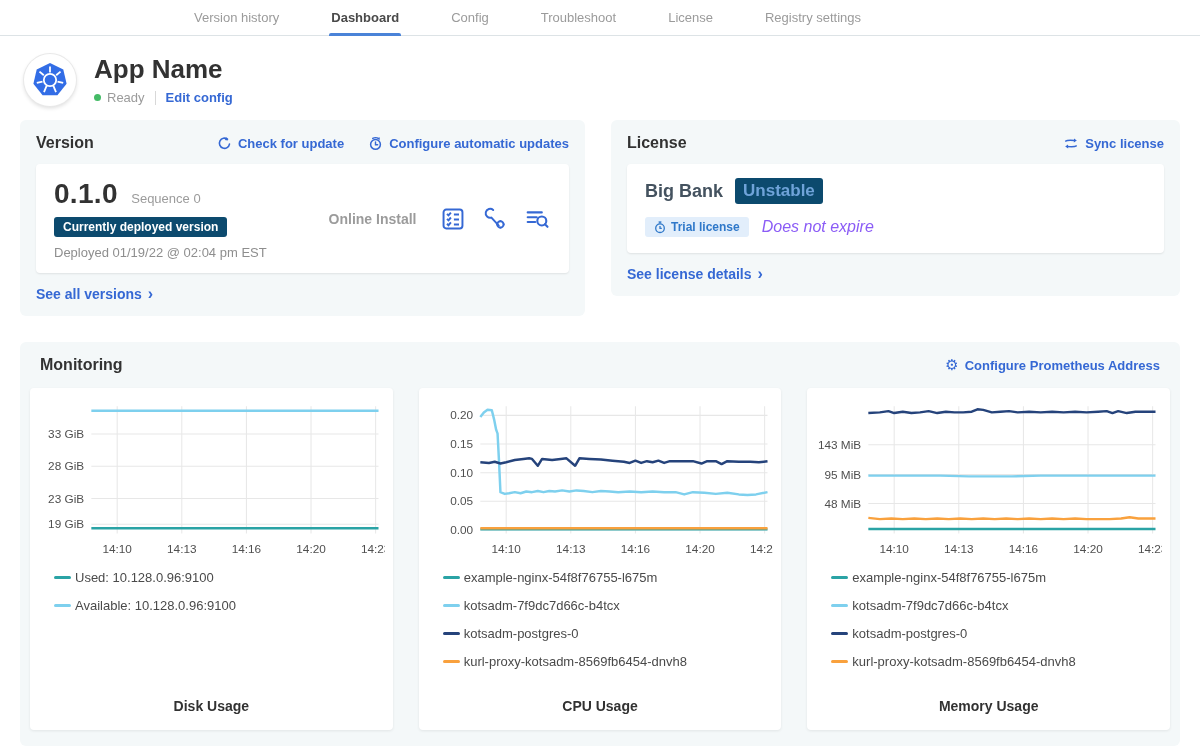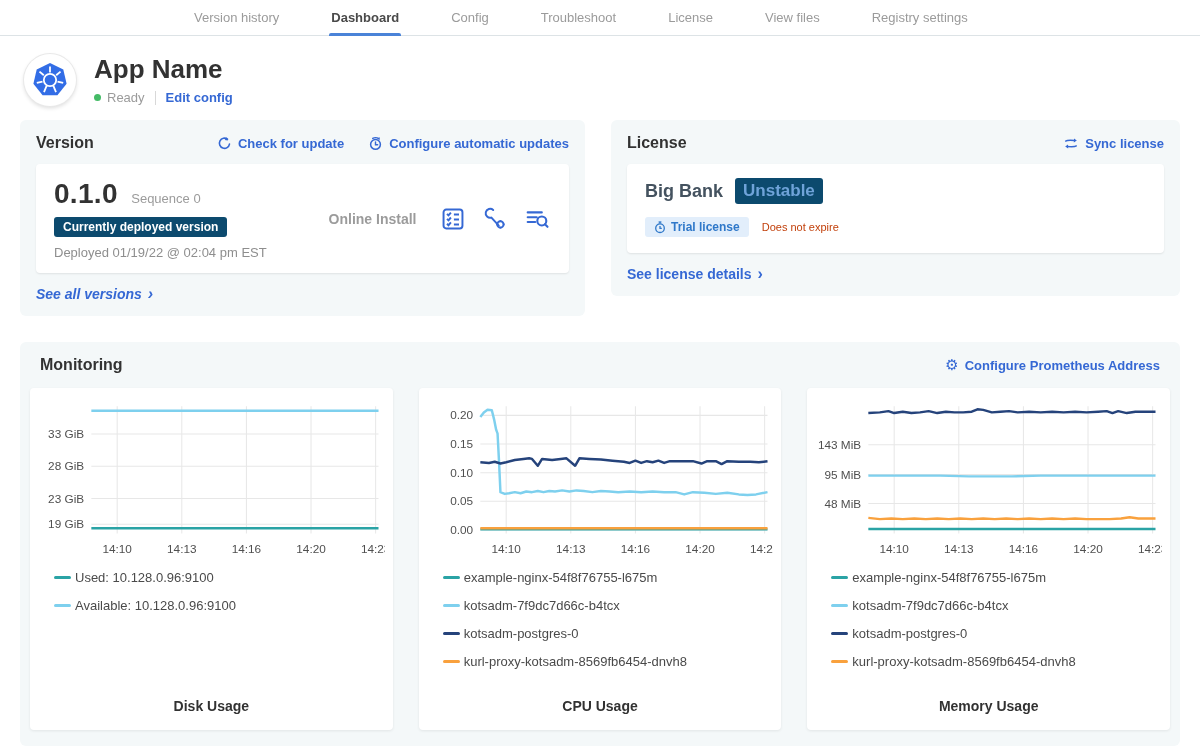--- a/index.html
+++ b/index.html
@@ -52,21 +52,21 @@
   .see-link { margin-top:13px; font-size:14px; }
   
   .lic-body { padding:14px 18px 16px; }
   .lic-row1 { display:flex; align-items:center; gap:12px; }
   .lic-name { font-size:18px; font-weight:700; color:#44525f; }
   .chan-badge { background:#0c4a6e; color:#6fa3d9; font-size:17px; font-weight:700;
     padding:3px 8px; border-radius:3px; }
   .lic-row2 { margin-top:13px; display:flex; align-items:center; gap:13px; }
   .type-badge { background:#e2eefb; color:#2f78c9; font-size:12px; font-weight:700;
     padding:3px 9px; border-radius:3px; display:inline-flex; align-items:center; gap:5px; }
-  .lic-expiry { font-size:11px; color:#c2410c; }
+  .lic-expiry { font-size:16px; color:#8b5cf6;font-style:italic; }
   
   .monitoring { margin:26px 20px 0; background:#f4f8f9; border-radius:6px; padding:14px 10px 16px; }
   .mon-head { display:flex; align-items:center; justify-content:space-between; margin:0 10px 14px; }
   .gear-glyph { font-size:15px; line-height:12px; }
   .charts-row { display:flex; gap:26px; }
   .chart-card { flex:1; background:#fff; border-radius:4px; box-shadow:0 1px 3px rgba(0,0,0,.08);
     padding:10px 8px 16px; height:342px; display:flex; flex-direction:column; }
   .chart-legend { margin:10px 0 0 16px; }
   .legend-row { display:flex; align-items:center; gap:4px; margin-bottom:13px;
     font-size:13px; color:#4a4a4a; }
@@ -77,21 +77,20 @@
 </style>
 </head>
 <body>
 
 <nav class="topnav" id="topnav">
     <div class="tab">Version history</div>
     <div class="tab active">Dashboard</div>
     <div class="tab">Config</div>
     <div class="tab">Troubleshoot</div>
     <div class="tab">License</div>
-    <div class="tab">View files</div>
     <div class="tab">Registry settings</div>
   </nav>
 
 <header class="app-header">
   <div class="k8s-badge">
     <span class="icon">
       <svg width="44" height="44" viewBox="0 0 44 44">
         <polygon points="22,5 35.3,11.4 38.6,25.8 29.4,37.3 14.6,37.3 5.4,25.8 8.7,11.4" fill="#326de6"></polygon>
         <g stroke="#ffffff" stroke-width="1.8" fill="none">
           <circle cx="22" cy="22" r="6.2"></circle>
@@ -180,21 +179,21 @@
         <span class="icon">
           <svg width="24" height="24" viewBox="0 0 16 16" stroke="#3568d4" stroke-width="1.4" fill="none">
             <path d="M1.8 3.6 h9.4 M1.8 6.8 h6 M1.8 10 h5" stroke-linecap="round"></path>
             <circle cx="11.2" cy="9.3" r="3"></circle>
             <line x1="13.3" y1="11.5" x2="15" y2="13.2" stroke-linecap="round"></line>
           </svg>
         </span>
       </div>
     </div>
     <div class="see-link">
-      <a class="link" style="font-size:14px;font-style:italic;">
+      <a class="link" style="font-size:14px;">
         <span>See all versions</span>
         <span class="chev">›</span>
       </a>
     </div>
   </section>
 
   <section class="section-card license-card">
     <div class="section-head">
       <h2 class="section-title">License</h2>
       <a class="link">

